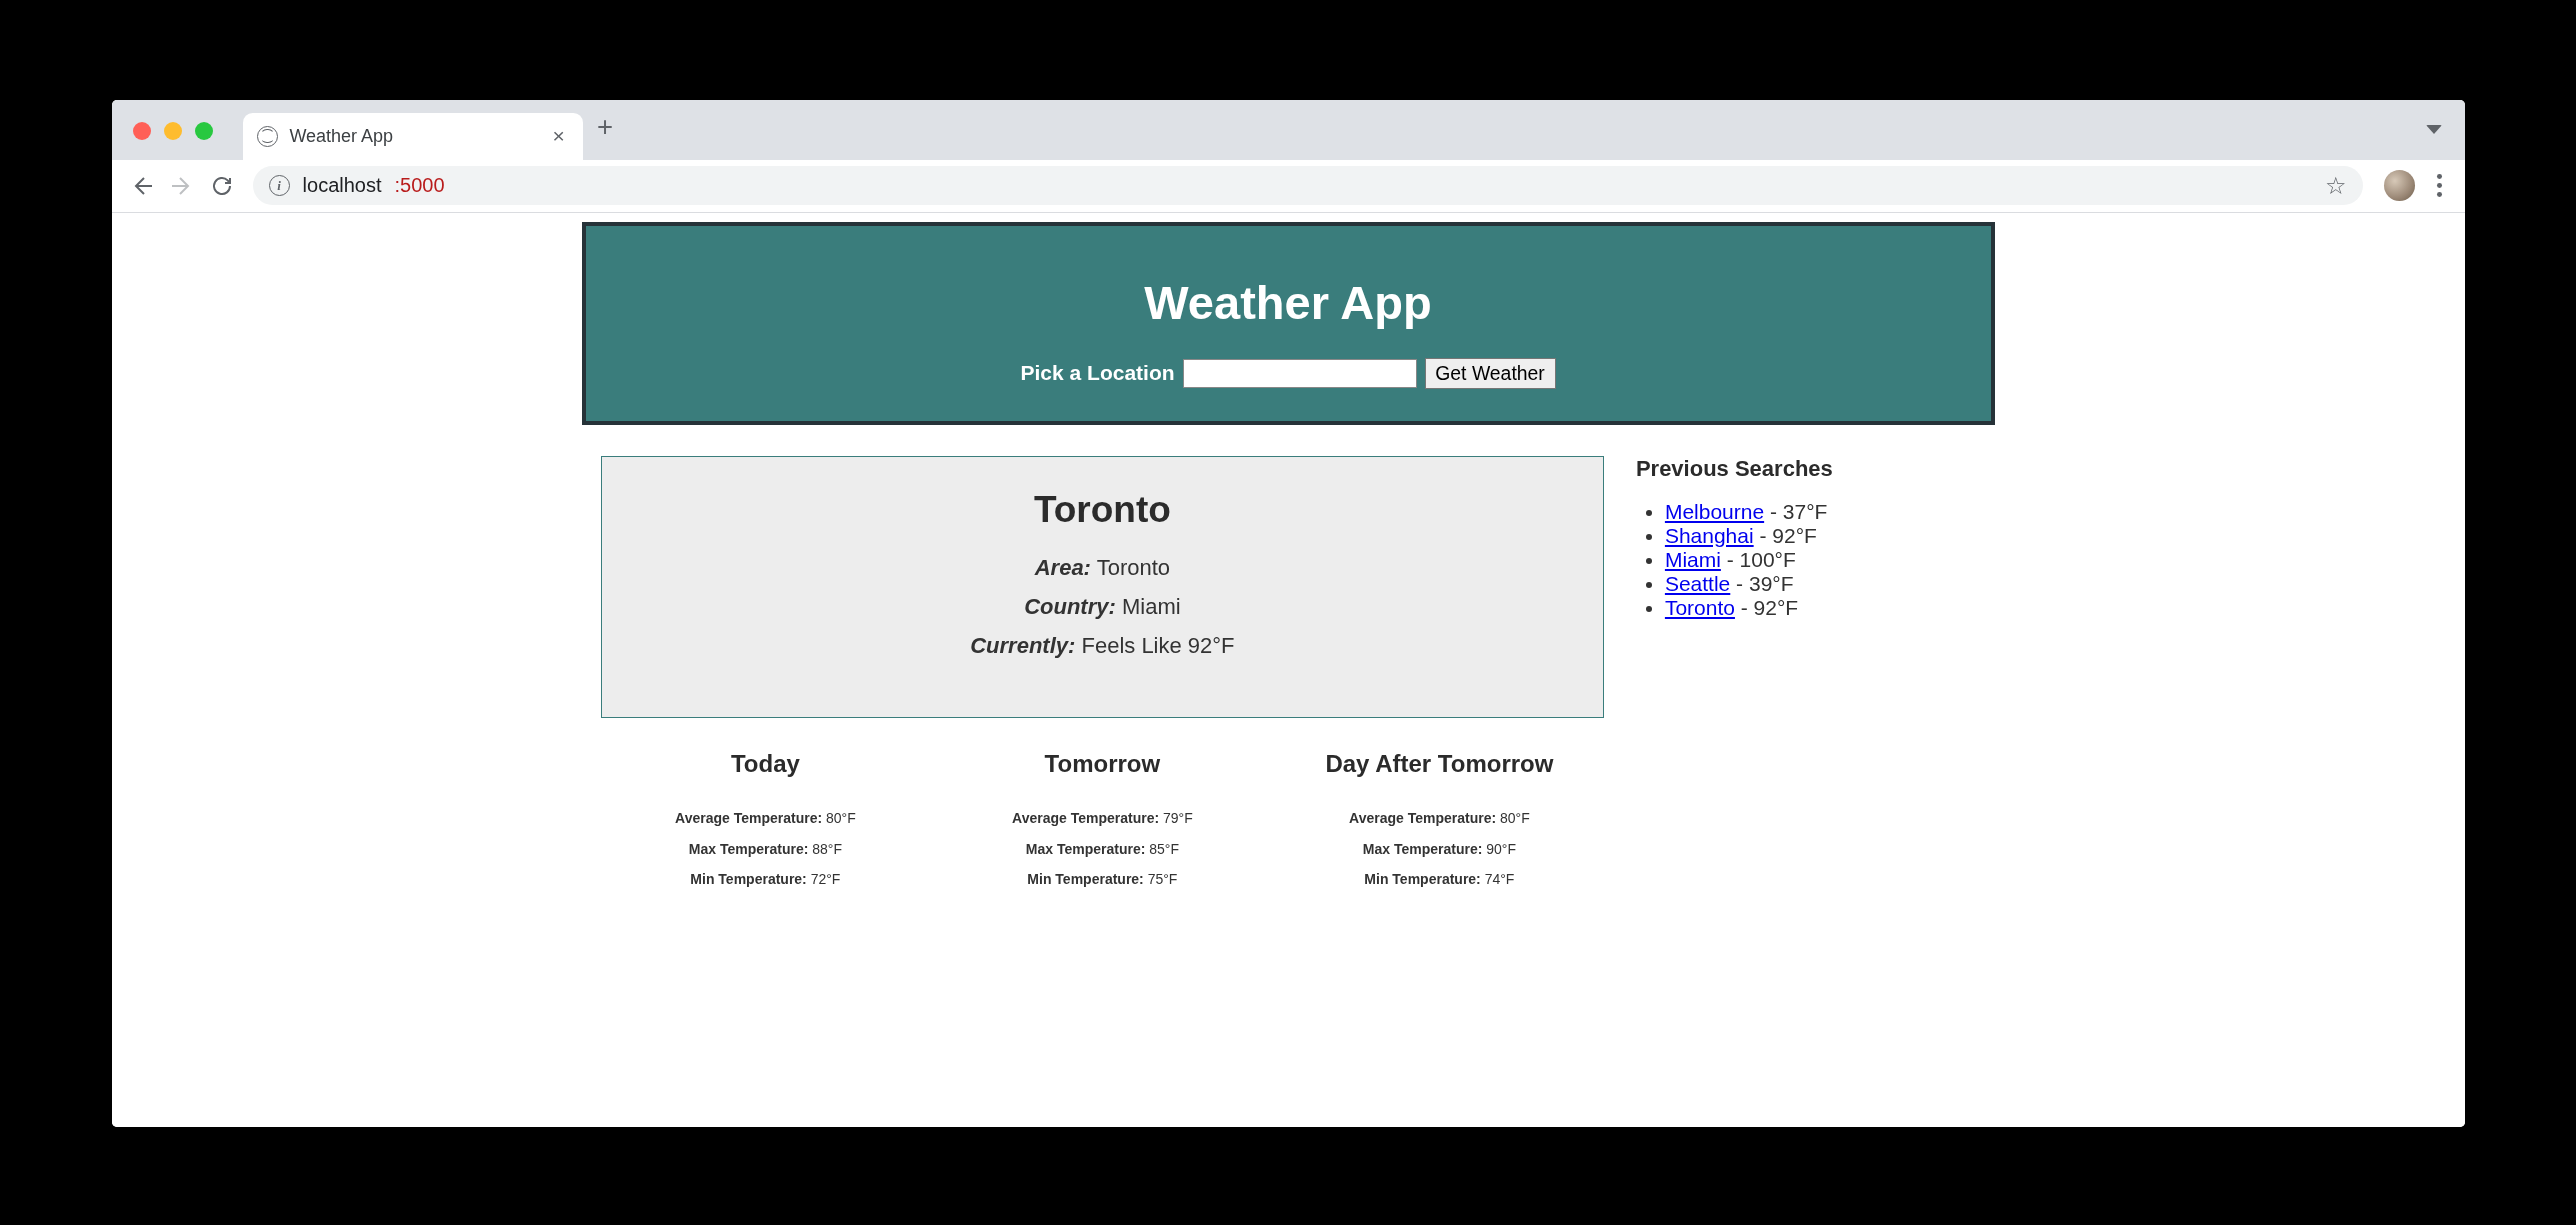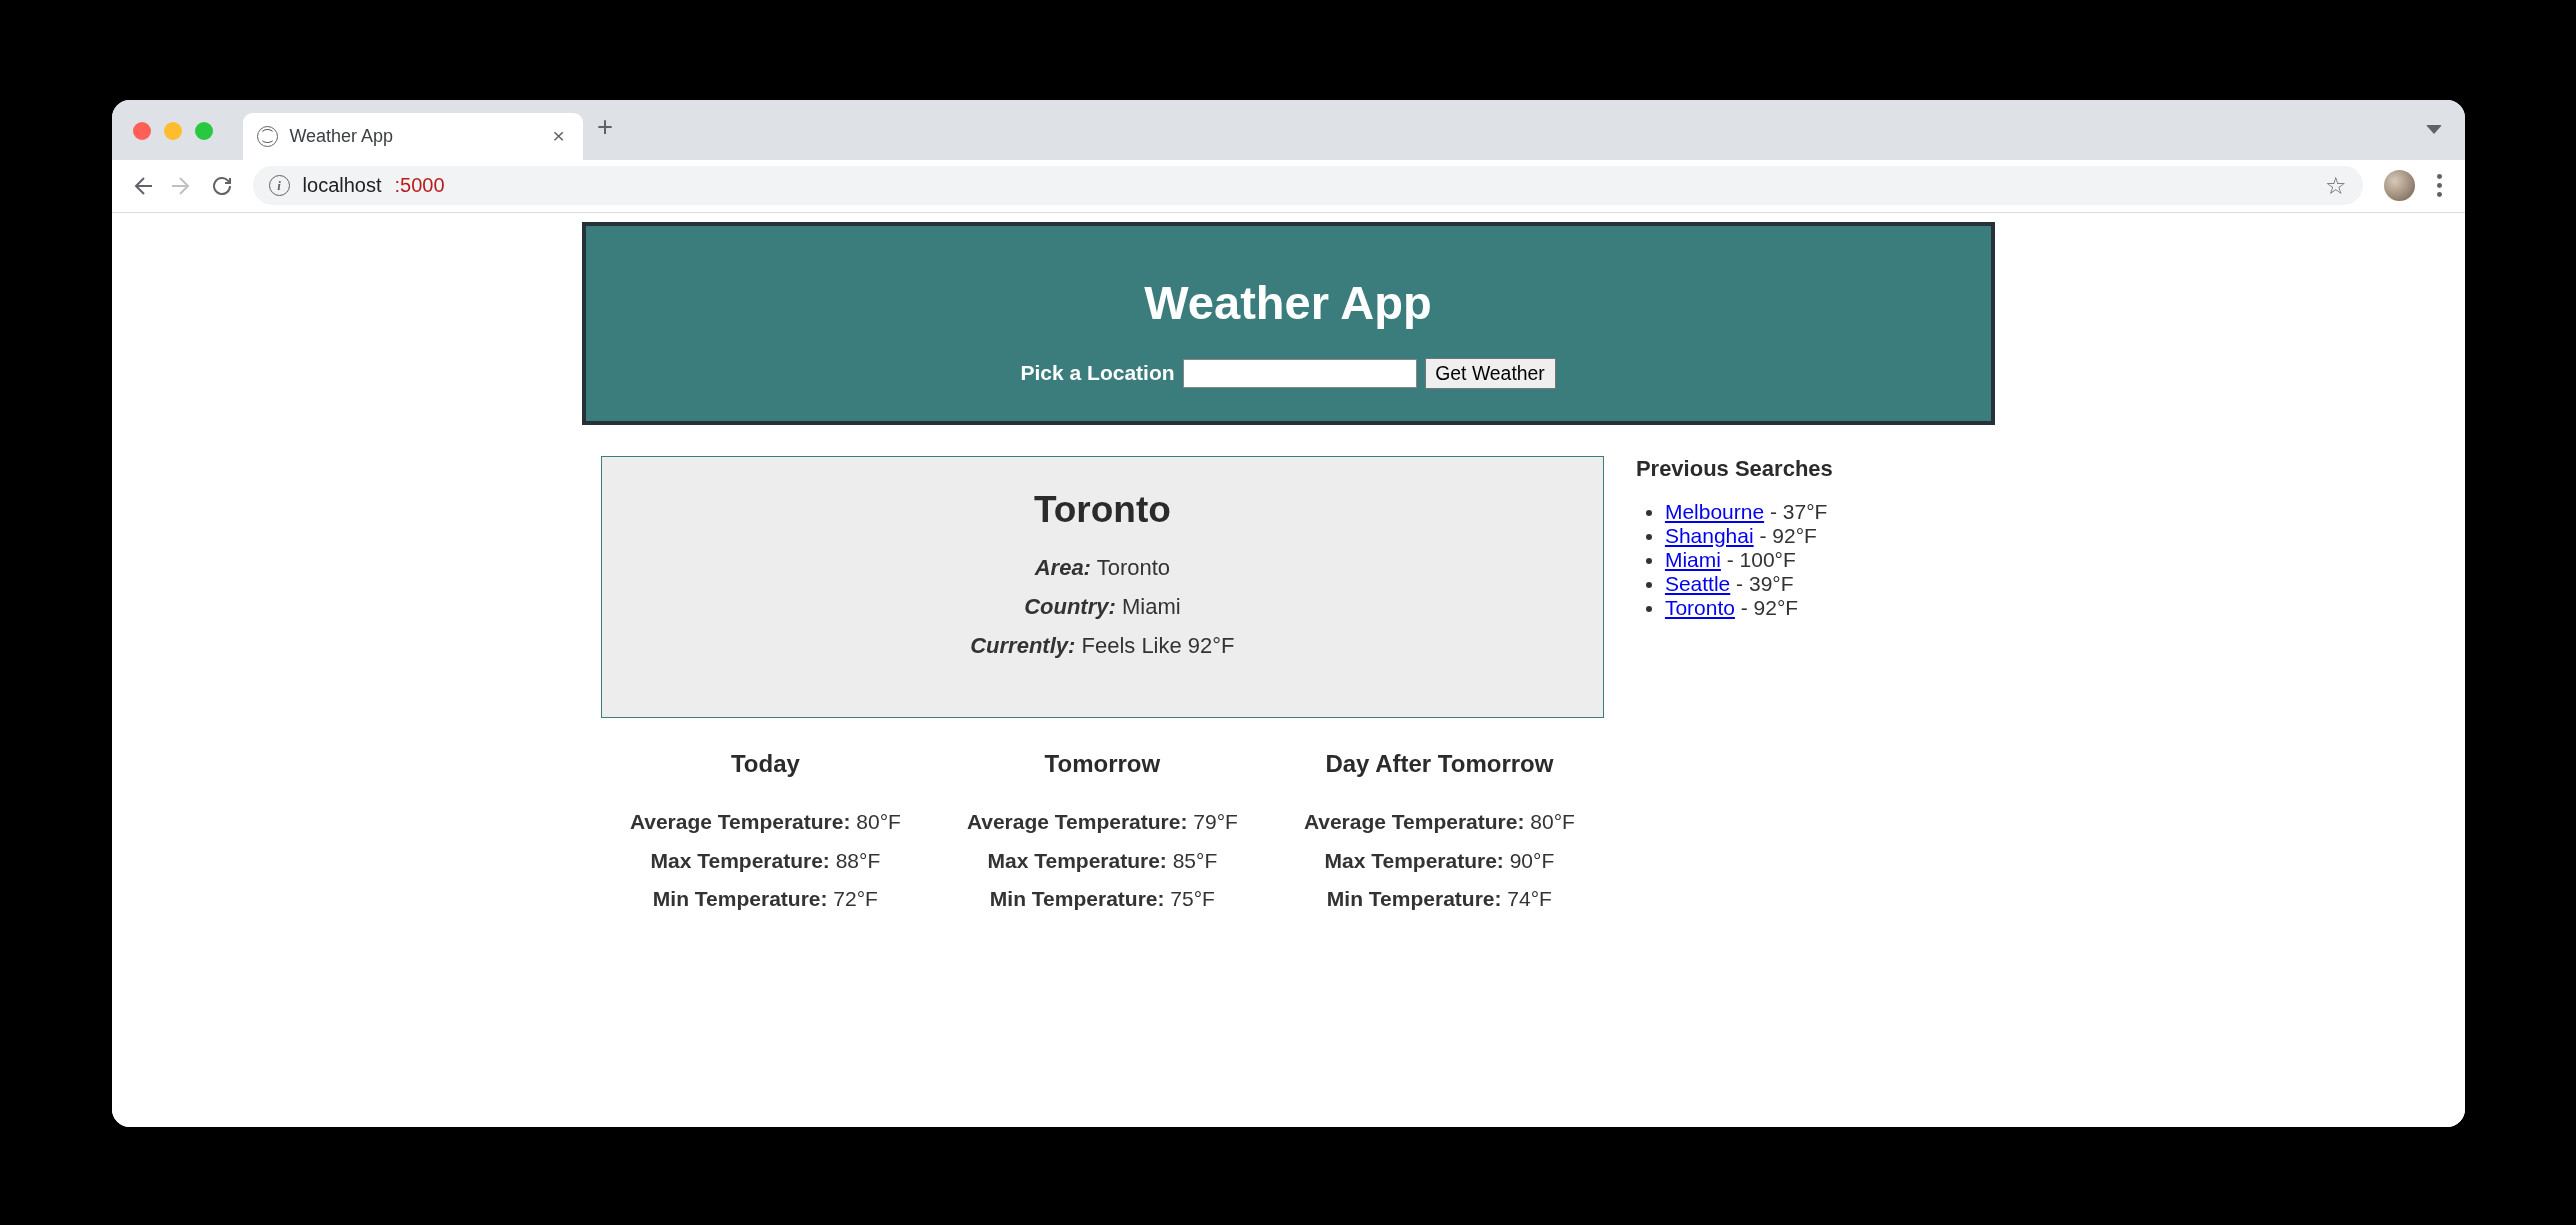--- a/index.html
+++ b/index.html
@@ -9,21 +9,21 @@
       width: 2576px;
       height: 1226px;
       display: flex;
       align-items: center;
       justify-content: center;
     }
     .browser-window {
       width: 2353px;
       height: 1027px;
       background: #fff;
-      border-radius: 18px;
+      border-radius: 5px;
       overflow: hidden;
       box-shadow: 0 16px 49px rgba(0,0,0,0.5);
       display: flex;
       flex-direction: column;
     }
     .tab-strip {
       background: #dee1e6;
       height: 60px;
       display: flex;
       align-items: flex-end;
@@ -226,21 +226,21 @@
       color: #333;
       gap: 8px;
     }
     .forecast-col { flex: 1; }
     .forecast-col h3 {
       font-size: 24px;
       margin-bottom: 32px;
       color: #2b2b2b;
     }
     .forecast-col p {
-      font-size: 21px;
+      font-size: 14px;
       margin: 14.6px 0;
     }
     .sidebar { flex: 1; color: #333; }
     .sidebar h4 {
       font-size: 22px;
       margin-bottom: 18px;
       color: #2b2b2b;
     }
     .sidebar ul {
       list-style: disc;

